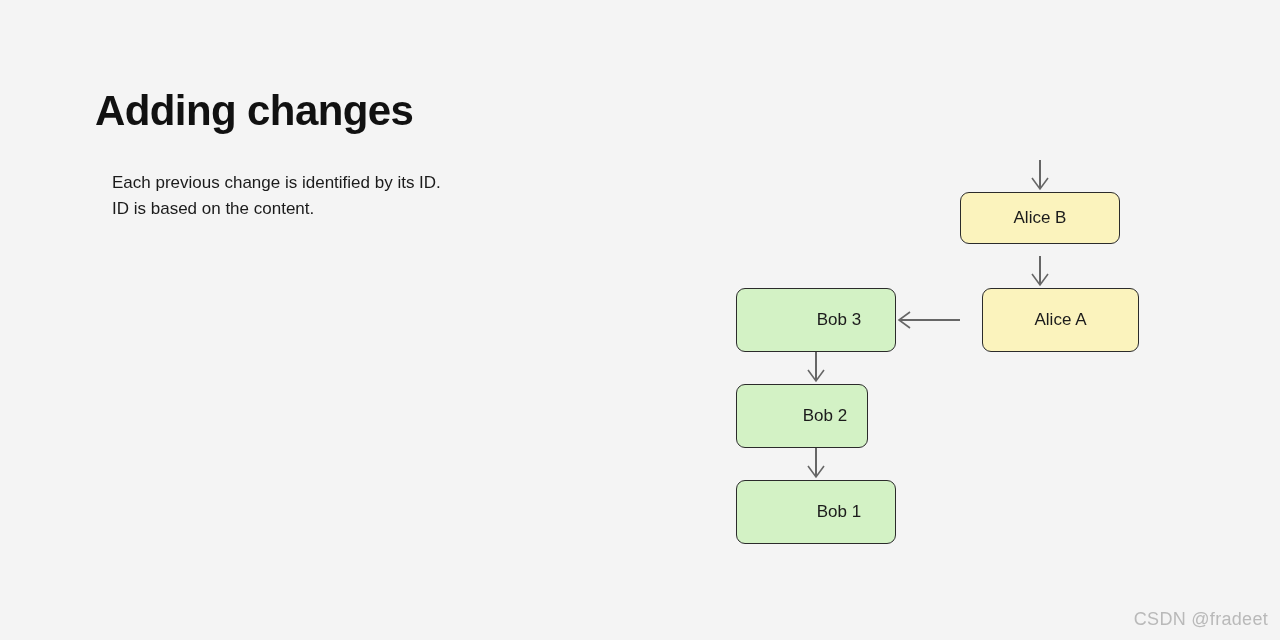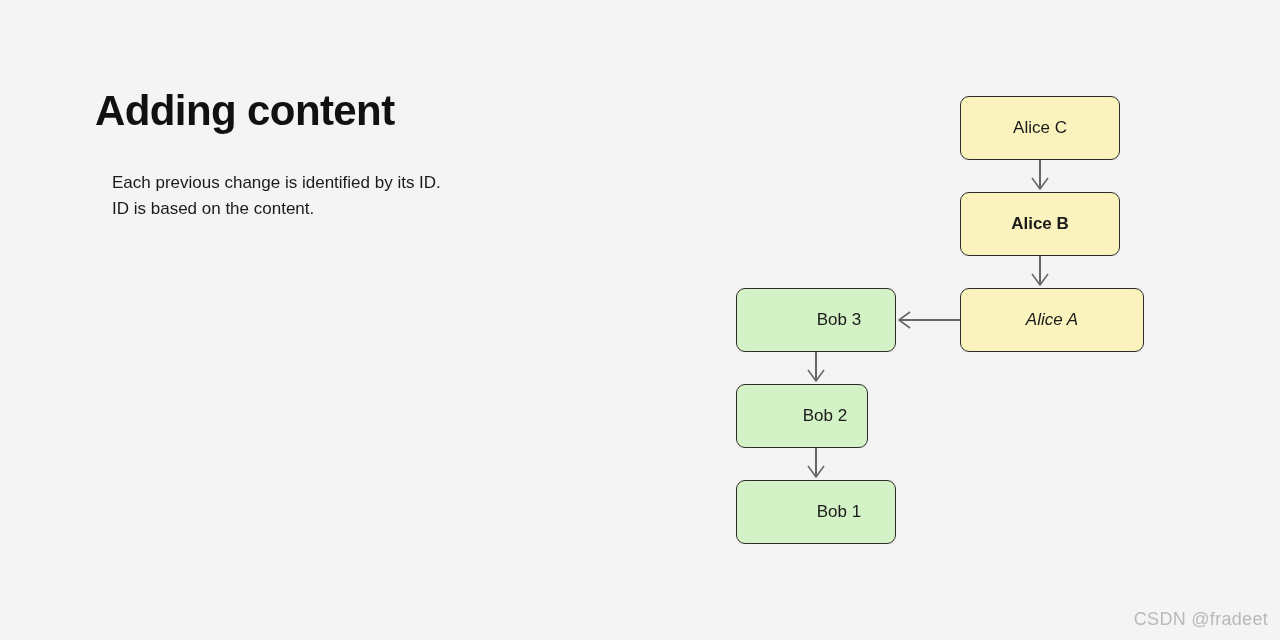--- a/index.html
+++ b/index.html
@@ -76,21 +76,21 @@
     font-size: 18px;
     color: #b9b9b9;
     letter-spacing: 0.3px;
   }
 </style>
 </head>
 <body>
 
 <div class="slide">
 
-  <div class="page-title">Adding content</div>
+  <div class="page-title">Adding changes</div>
 
   <div class="body-text">
     <div>Each previous change is identified by its ID.</div>
     <div>ID is based on the content.</div>
   </div>
 
   <div class="diagram">
 
     <svg class="edge-layer" width="1280" height="640" viewBox="0 0 1280 640">
       <g stroke="#666666" stroke-width="2" fill="none">
@@ -115,29 +115,26 @@
           <polyline points="808,370 816,381 824,370" stroke-width="1.6"></polyline>
         </g>
 
         <g>
           <line x1="816" y1="448" x2="816" y2="476"></line>
           <polyline points="808,466 816,477 824,466" stroke-width="1.6"></polyline>
         </g>
       </g>
     </svg>
 
-    <div class="node alice" style="left:960px; top:96px; width:160px; height:64px;">
-      <span>Alice C</span>
-    </div>
 
-    <div class="node alice" style="left:960px; top:192px; width:160px; height:64px;font-weight:bold;">
+    <div class="node alice" style="left:960px; top:192px; width:160px; height:52px;">
       <span>Alice B</span>
     </div>
 
-    <div class="node alice" style="left:960px; top:288px; width:184px; height:64px;font-style:italic;">
+    <div class="node alice" style="left:982px; top:288px; width:157px; height:64px;">
       <span>Alice A</span>
     </div>
 
     <div class="node bob" style="left:736px; top:288px; width:160px; height:64px;">
       <span>Bob 3</span>
     </div>
 
     <div class="node bob" style="left:736px; top:384px; width:132px; height:64px;">
       <span>Bob 2</span>
     </div>

